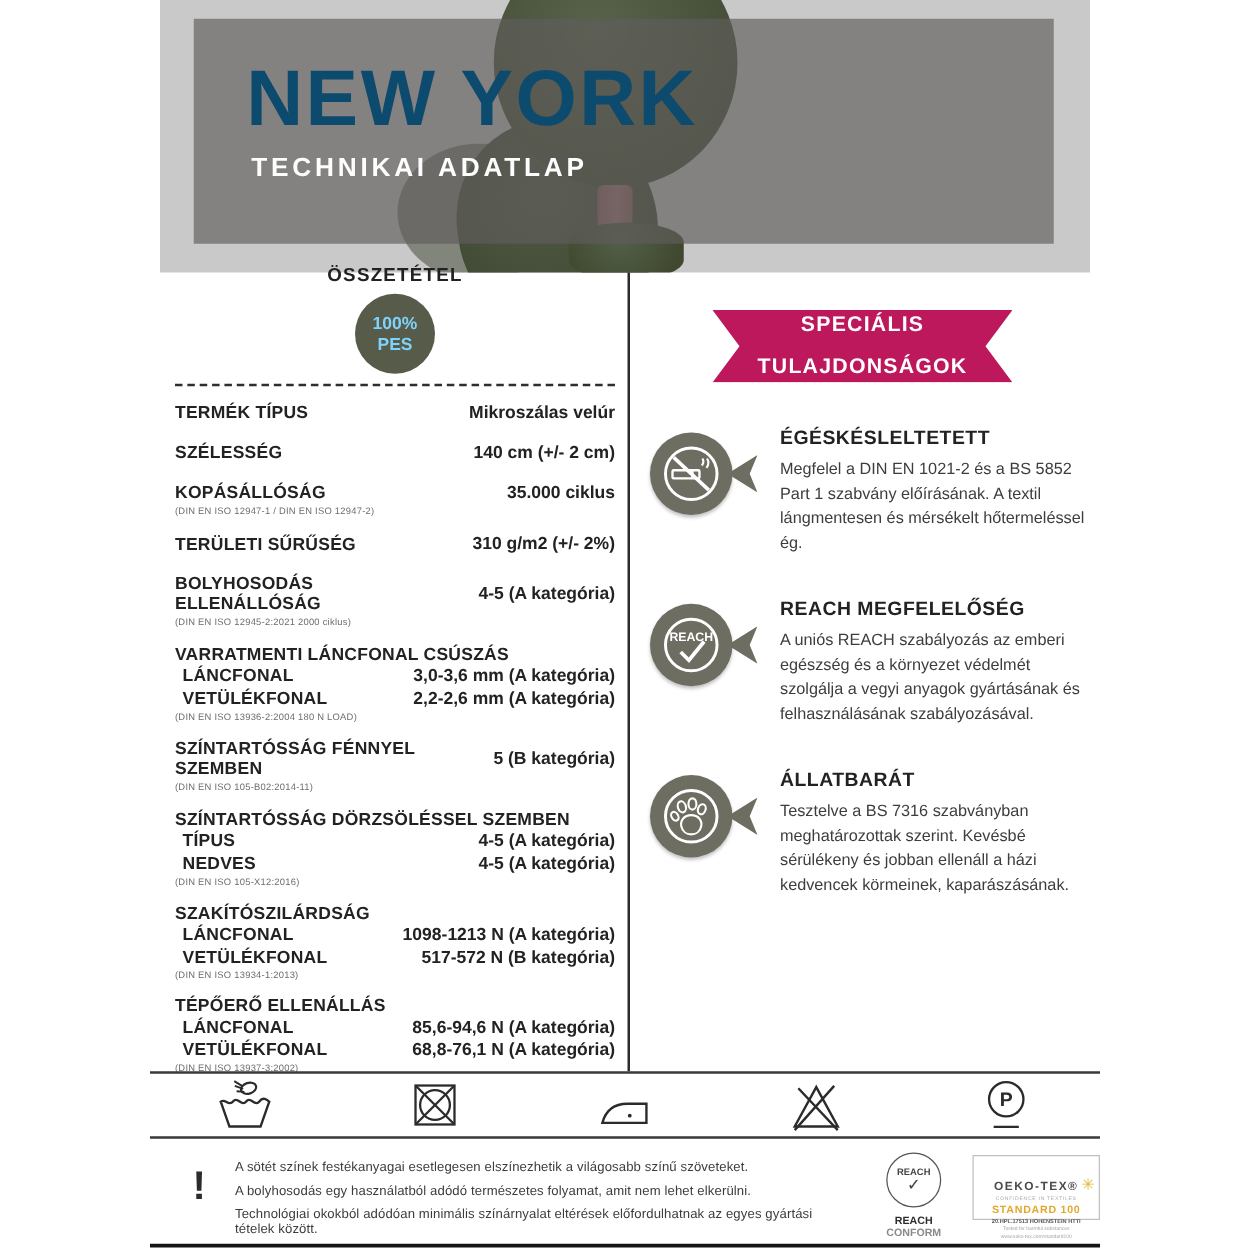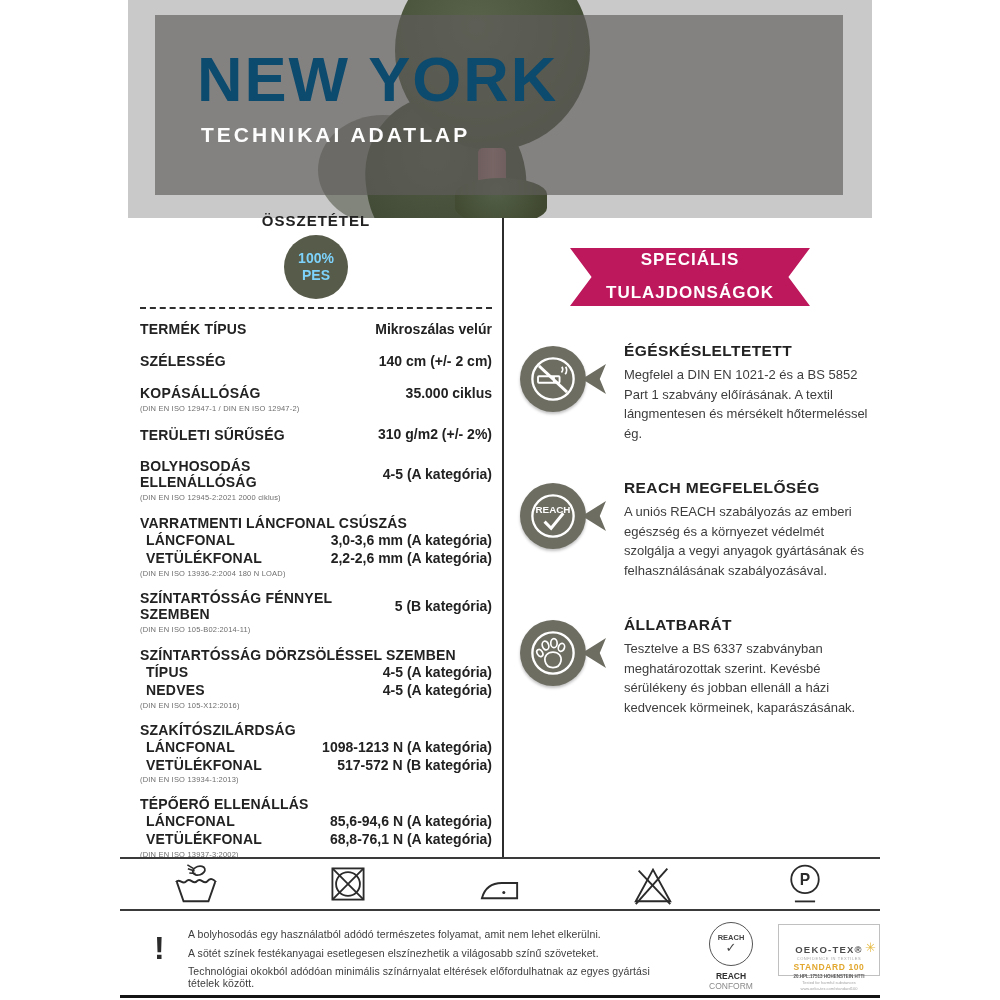--- a/index.html
+++ b/index.html
@@ -65,21 +65,21 @@
   
   .footer{position:absolute;left:140px;top:922px;width:740px;height:66px;}
   .warn-mark{position:absolute;left:14px;top:8px;font-size:32px;font-weight:800;color:#2b2b2b;}
   .notes{position:absolute;left:48px;top:6px;width:480px;}
   .note-line{font-size:10.5px;color:#3c3c3c;margin-bottom:6.5px;letter-spacing:.1px;}
   .reach-badge{position:absolute;left:556px;top:0;width:70px;text-align:center;}
   .reach-circle{width:42px;height:42px;border:1.5px solid #555;border-radius:50%;margin:0 auto;
                 display:flex;flex-direction:column;align-items:center;justify-content:center;line-height:1;}
   .reach-circle .t{font-size:7.5px;font-weight:700;color:#444;}
   .reach-circle .c{font-size:13px;color:#444;}
-  .reach-label{margin-top:5px;font-size:8.5px;color:#8a8a8a;}
+  .reach-label{margin-top:5px;font-size:8.5px;color:#8a8a8a;font-weight:bold;}
   .reach-label b{color:#2e2e2e;}
   .oeko{position:absolute;left:638px;top:2px;width:102px;height:52px;border:1px solid #c0c0c0;
         background:#fff;text-align:center;padding-top:19px;box-sizing:border-box;position:absolute;}
   .oeko .l1{font-size:9.5px;font-weight:700;letter-spacing:1.2px;color:#4a4a4a;}
   .oeko .l2{font-size:4px;color:#aaa;letter-spacing:.6px;margin-top:1px;}
   .oeko .l3{font-size:8.5px;font-weight:800;color:#e2a72e;letter-spacing:.6px;margin-top:1px;}
   .oeko .l4{font-size:4.5px;font-weight:700;color:#555;margin-top:1.5px;}
   .oeko .l5,.oeko .l6{font-size:4px;color:#a5a5a5;margin-top:1px;}
   .oeko .sun{position:absolute;right:3px;top:15px;font-size:13px;color:#e6bb42;}
 
@@ -242,21 +242,21 @@
             <ellipse cx="33" cy="21.5" rx="3.4" ry="4.8" stroke-width="1.8"></ellipse>
             <ellipse cx="41" cy="26" rx="3.2" ry="4.4" transform="rotate(20 41 26)" stroke-width="1.8"></ellipse>
             <ellipse cx="18" cy="32" rx="2.8" ry="4" transform="rotate(-32 18 32)" stroke-width="1.8"></ellipse>
             <path d="M32 31 c6 0 9.5 4.5 8.5 9.5 c-0.9 4.5 -4.5 7 -8.5 7 c-4 0 -7.6 -2.5 -8.5 -7 c-1 -5 2.5 -9.5 8.5 -9.5 z" stroke-width="1.8"></path>
           </svg>
         </div>
         <div class="sp-flag"></div>
       </div>
       <div class="sp-text">
         <div class="sp-title">ÁLLATBARÁT</div>
-        <div class="sp-body">Tesztelve a BS 6337 szabványban meghatározottak szerint. Kevésbé sérülékeny és jobban ellenáll a házi kedvencek körmeinek, kaparászásának.</div>
+        <div class="sp-body">Tesztelve a BS 7316 szabványban meghatározottak szerint. Kevésbé sérülékeny és jobban ellenáll a házi kedvencek körmeinek, kaparászásának.</div>
       </div>
     </div>
   </div>
 
   <div class="care">
     <svg width="46" height="44" viewBox="0 0 48 46" fill="none" stroke="#2b2b2b" stroke-width="2">
       <path d="M4 21 L11 41 H37 L44 21"></path>
       <path d="M3 21 C7 16 10 25 14 20 C18 15 21 25 25 20 C29 15 32 25 36 20 C39 16 42 18 45 21"></path>
       <ellipse cx="27" cy="9" rx="6.5" ry="4.5" transform="rotate(-18 27 9)" stroke-width="1.8"></ellipse>
       <path d="M21.5 7 L15 3 M22.5 9.5 L15.5 7 M23.5 12 L17 11.5" stroke-width="1.6"></path>
@@ -279,22 +279,22 @@
     <svg width="44" height="46" viewBox="0 0 48 50" fill="none" stroke="#2b2b2b" stroke-width="2">
       <circle cx="24" cy="20" r="15"></circle>
       <text id="care-p" x="24" y="26" text-anchor="middle" fill="#2b2b2b" stroke="none" font-family="Liberation Sans, sans-serif" font-size="17" font-weight="bold">P</text>
       <line x1="13" y1="44" x2="35" y2="44"></line>
     </svg>
   </div>
 
   <div class="footer">
     <div class="warn-mark">!</div>
     <div class="notes">
+      <div class="note-line">A sötét színek festékanyagai esetlegesen elszínezhetik a világosabb színű szöveteket.</div>
       <div class="note-line">A bolyhosodás egy használatból adódó természetes folyamat, amit nem lehet elkerülni.</div>
-      <div class="note-line">A sötét színek festékanyagai esetlegesen elszínezhetik a világosabb színű szöveteket.</div>
       <div class="note-line">Technológiai okokból adódóan minimális színárnyalat eltérések előfordulhatnak az egyes gyártási tételek között.</div>
     </div>
     <div class="reach-badge">
       <div class="reach-circle">
         <span class="t">REACH</span>
         <span class="c">✓</span>
       </div>
       <div class="reach-label"><b>REACH</b><span> CONFORM</span></div>
     </div>
     <div class="oeko">

